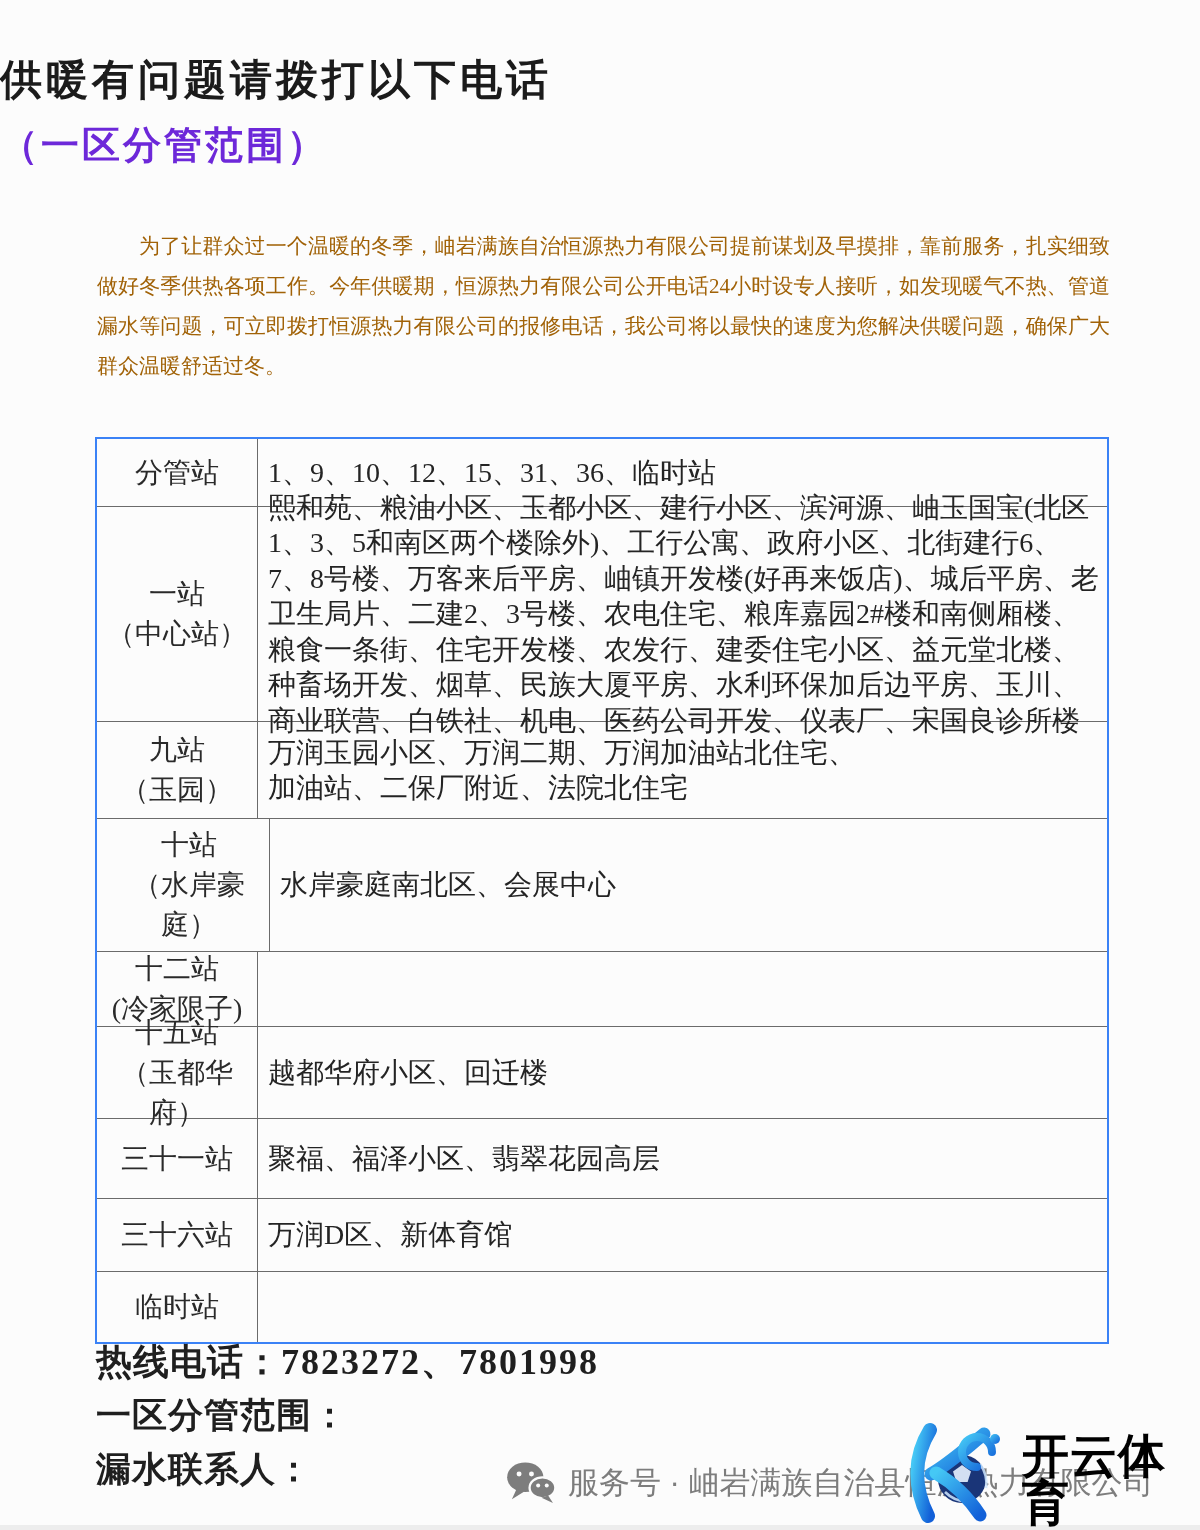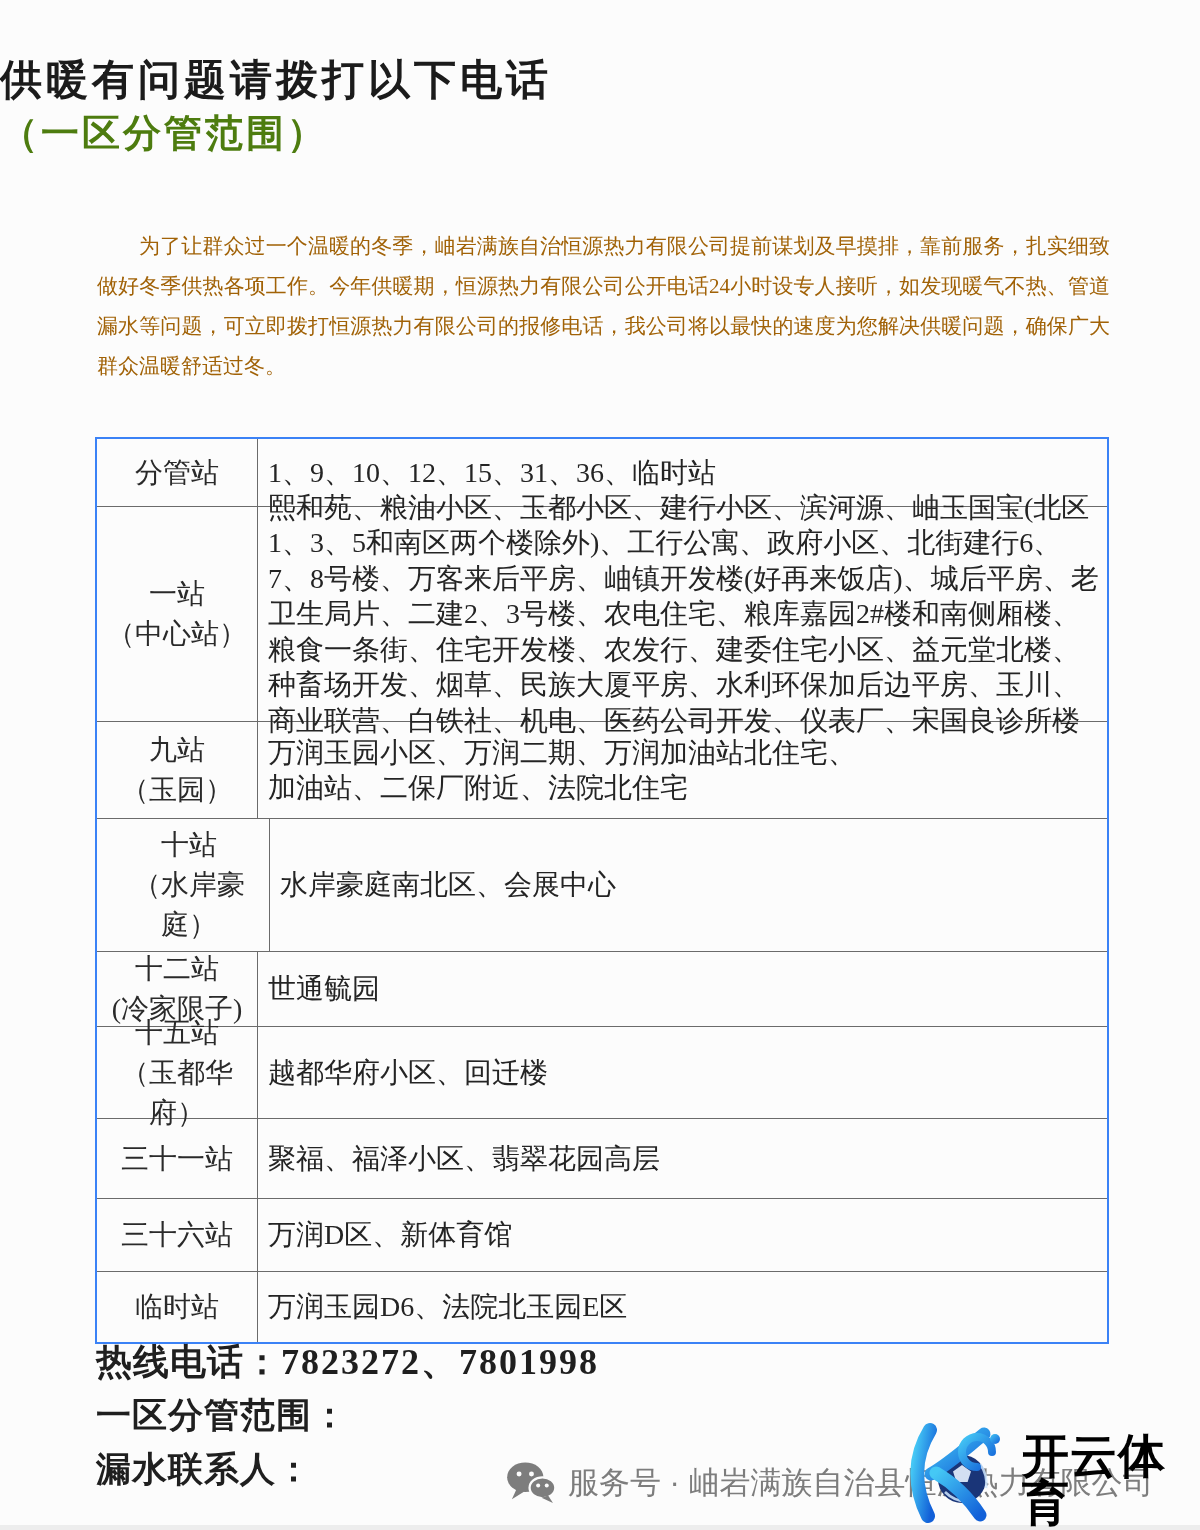--- a/index.html
+++ b/index.html
@@ -8,21 +8,21 @@
     position:relative;
     width:1200px; height:1530px;
     margin:0 auto;
     background:#fcfcfc;
     font-family:"Liberation Serif","DejaVu Serif",serif;
     color:#222;
     overflow:hidden;
   }
   .title-block { position:absolute; top:52px; left:0; width:100%; text-align:left; }
   .title-line1 { font-size:42px; font-weight:bold; letter-spacing:4px; color:#1b1b1b; }
-  .title-line2 { font-size:38px; font-weight:bold; letter-spacing:3px; color:#4d7c0f; }
+  .title-line2 { font-size:38px; font-weight:bold; letter-spacing:3px; margin-top:12px; color:#6d28d9; }
 
   .intro {
     position:absolute; top:226px; left:97px; width:1013px;
     font-size:21px; line-height:40px;
     text-indent:2em; text-align:justify;
     color:#a16207;
   }
 
   .heat-table {
     position:absolute; top:437px; left:95px; width:1014px;
@@ -107,38 +107,36 @@
 加油站、二保厂附近、法院北住宅</div>
     </div>
     <div class="t-row r3">
       <div class="t-label">十站
 （水岸豪庭）</div>
       <div class="t-areas">水岸豪庭南北区、会展中心</div>
     </div>
     <div class="t-row r4">
       <div class="t-label">十二站
 (冷家限子)</div>
-      <div class="t-areas">世通毓园</div>
     </div>
     <div class="t-row r5">
       <div class="t-label">十五站
 （玉都华府）</div>
       <div class="t-areas">越都华府小区、回迁楼</div>
     </div>
     <div class="t-row r6">
       <div class="t-label">三十一站</div>
       <div class="t-areas">聚福、福泽小区、翡翠花园高层</div>
     </div>
     <div class="t-row r7">
       <div class="t-label">三十六站</div>
       <div class="t-areas">万润D区、新体育馆</div>
     </div>
     <div class="t-row r8">
       <div class="t-label">临时站</div>
-      <div class="t-areas">万润玉园D6、法院北玉园E区</div>
     </div>
   </div>
 
   <div class="footer-line hotline">
     <span>热线电话：</span><span class="num">7823272、7801998</span>
   </div>
   <div class="footer-line dept-line">一区分管范围：</div>
   <div class="footer-line leak-line">漏水联系人：</div>
 
   <div class="service-line">

